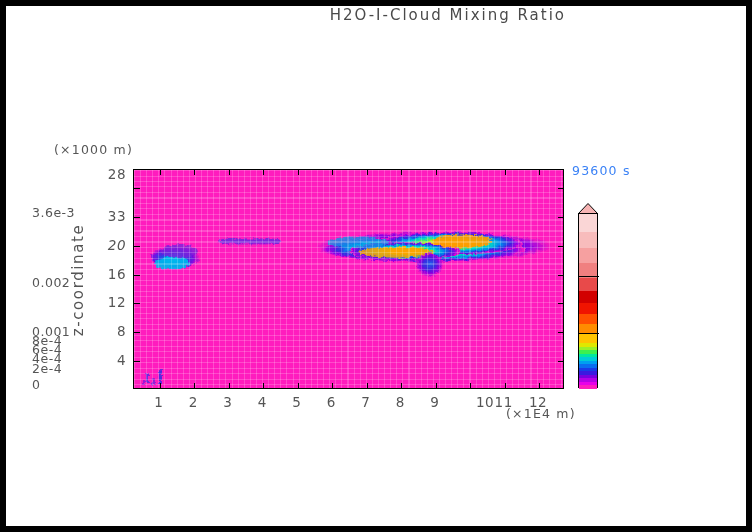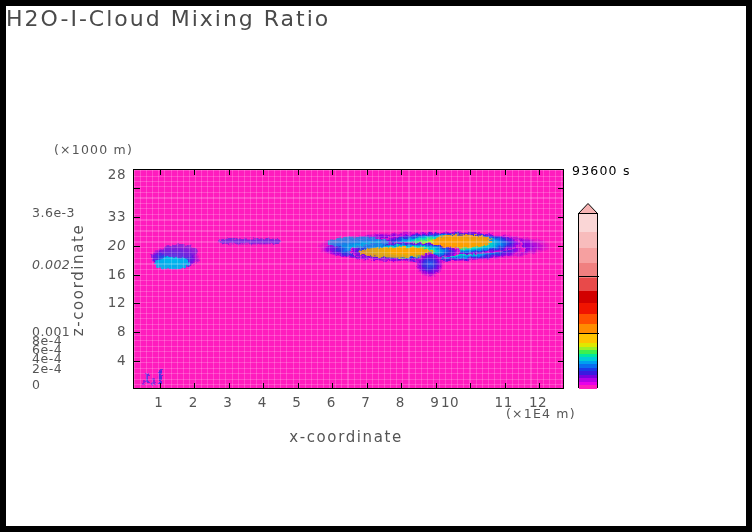--- a/index.html
+++ b/index.html
@@ -27,22 +27,22 @@
     color: #555555;
     white-space: nowrap;
     font-family: "DejaVu Sans", sans-serif;
     letter-spacing: 1.2px;
   }
 
   #plot-title {
     left: 0;
     top: 108;
     width: 560px;
-    text-align: left;
-    font-size: 22px;
+    text-align: right;
+    font-size: 15px;
     color: #4a4a4a;
     letter-spacing: 2px;
   }
 
   #y-unit-label {
     left: 48px;
     top: 136px;
     font-size: 12.5px;
   }
 
@@ -69,21 +69,21 @@
   #x-unit-label {
     left: 500px;
     top: 400px;
     font-size: 12.5px;
   }
 
   #time-label {
     left: 566px;
     top: 157px;
     font-size: 12.5px;
-    color: #000000;
+    color: #3b82f6;
   }
 
   
   #plot-frame {
     position: absolute;
     left: 127px;
     top: 163px;
     width: 431px;
     height: 220px;
     border: 1px solid #000;
@@ -193,21 +193,20 @@
 </style>
 </head>
 <body>
 
 <div id="canvas">
 
   <div class="txt" id="plot-title">H2O-I-Cloud Mixing Ratio</div>
 
   <div class="txt" id="y-unit-label">(×1000 m)</div>
   <div class="txt" id="y-axis-title">z-coordinate</div>
-  <div class="txt" id="x-axis-title">x-coordinate</div>
   <div class="txt" id="x-unit-label">(×1E4 m)</div>
   <div class="txt" id="time-label">93600 s</div>
 
   <div id="plot-frame">
     <svg id="field-svg" viewBox="0 0 431 220" preserveAspectRatio="none">
       <defs>
         <radialGradient id="gMain" cx="50%" cy="50%" r="50%">
           <stop offset="0%" stop-color="#ff9000"></stop>
           <stop offset="18%" stop-color="#ffc400"></stop>
           <stop offset="33%" stop-color="#e0e800"></stop>
@@ -345,21 +344,21 @@
   <div id="labels-layer">
       <div class="txt xlab" style="left: 152.86px;">1</div>
       <div class="txt xlab" style="left: 187.34px;">2</div>
       <div class="txt xlab" style="left: 221.82px;">3</div>
       <div class="txt xlab" style="left: 256.3px;">4</div>
       <div class="txt xlab" style="left: 290.78px;">5</div>
       <div class="txt xlab" style="left: 325.26px;">6</div>
       <div class="txt xlab" style="left: 359.74px;">7</div>
       <div class="txt xlab" style="left: 394.22px;">8</div>
       <div class="txt xlab" style="left: 428.7px;">9</div>
-      <div class="txt xlab" style="left: 444px;">10</div>
+      <div class="txt xlab" style="left: 479px;">10</div>
       <div class="txt xlab" style="left: 497.66px;">11</div>
       <div class="txt xlab" style="left: 532.14px;">12</div>
       <div class="txt ylab" style="top: 354.148px;">4</div>
       <div class="txt ylab" style="top: 325.295px;">8</div>
       <div class="txt ylab" style="top: 296.443px;">12</div>
       <div class="txt ylab" style="top: 267.59px;">16</div>
       <div class="txt ylab" style="top: 238.738px; font-style: italic;">20</div>
       <div class="txt ylab" style="top: 209.885px;">33</div>
       <div class="txt ylab" style="top: 168px;">28</div>
     </div>
@@ -392,20 +391,20 @@
         <div class="cb-seg" style="height: 3.50877px; background: rgb(180, 0, 230);"></div>
         <div class="cb-seg" style="height: 3.50877px; background: rgb(232, 0, 232);"></div>
         <div class="cb-seg" style="height: 3.50877px; background: rgb(255, 28, 190);"></div>
         <div class="cb-div" style="top: 62px;"></div>
         <div class="cb-div" style="top: 119px;"></div>
       </div>
     <div id="colorbar-labels"></div>
   </div>
 
 <div class="txt cb-lab" style="top: 207px; text-align: center;">3.6e-3</div>
-    <div class="txt cb-lab" style="top: 259px; font-style: italic;">0.002</div>
+    <div class="txt cb-lab" style="top: 277px;">0.002</div>
     <div class="txt cb-lab" style="top: 326px;">0.001</div>
     <div class="txt cb-lab" style="top: 335px;">8e-4</div>
     <div class="txt cb-lab" style="top: 344px;">6e-4</div>
     <div class="txt cb-lab" style="top: 353px;">4e-4</div>
     <div class="txt cb-lab" style="top: 363px;">2e-4</div>
     <div class="txt cb-lab" style="top: 379px;">0</div>
   </div>
 
 </body></html>

